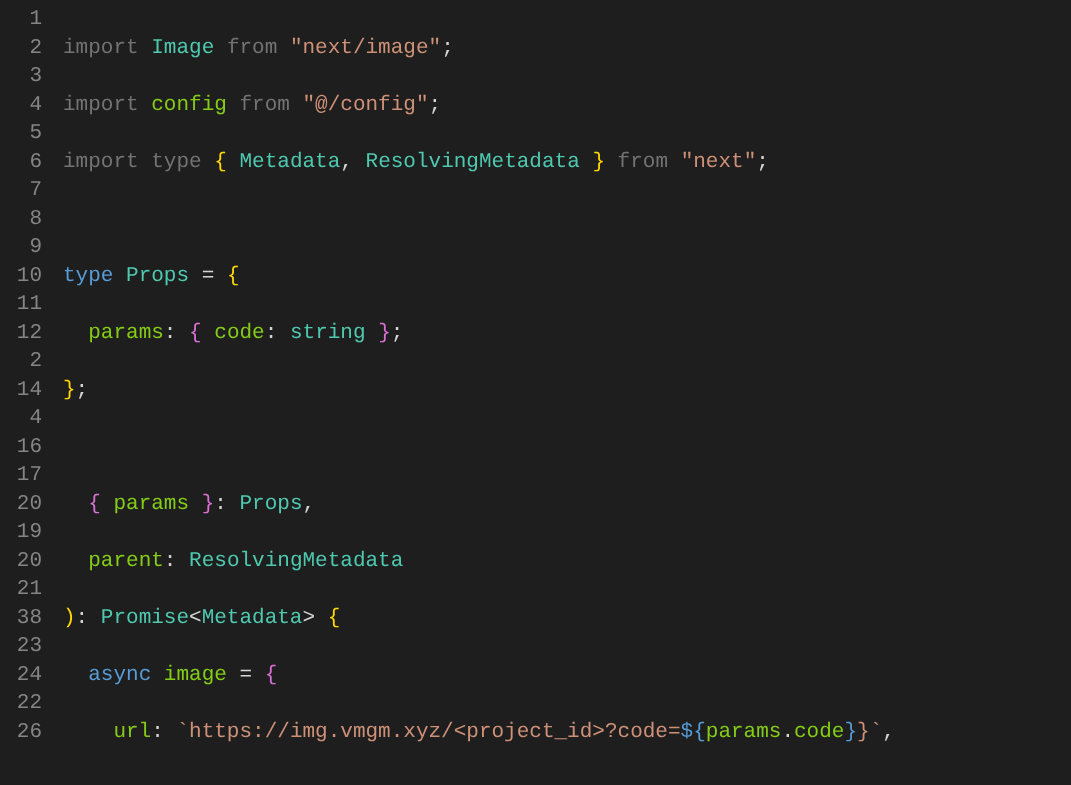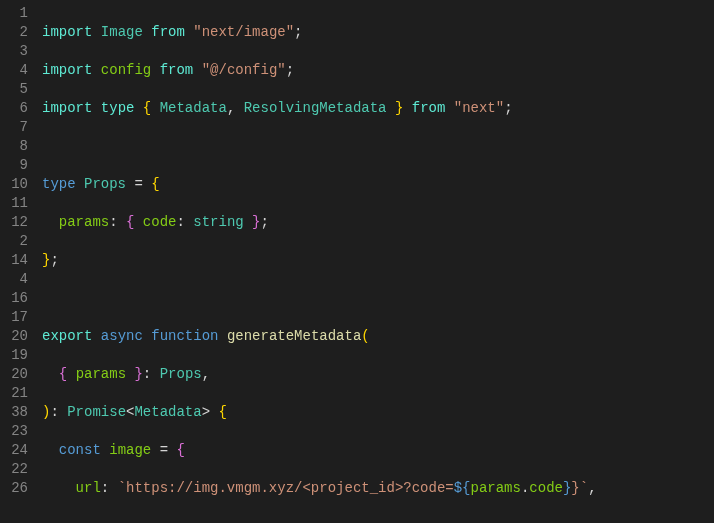--- a/index.html
+++ b/index.html
@@ -1,21 +1,21 @@
 <!DOCTYPE html>
 <html><head>
 <meta charset="utf-8">
 <style>
   body{margin:0;background:#1e1e1e;font-family:Menlo,Consolas,'Courier New',monospace;font-size:14px;line-height:19px;color:#d4d4d4}
   .editor{display:flex;width:714px;height:523px;overflow:hidden}
   .gutter{flex:0 0 28px;background:#1e1e1e;color:#858585;text-align:right;padding:4px 6px 0 0;user-select:none}
   .gutter div{height:19px}
   .code{flex:1;padding:4px 0 0 8px;white-space:pre}
   .line{height:19px}
-  .kw{color:#5eead4}       
+  .kw{color:#737373}       
   .typkw{color:#569cd6}    
   .cls{color:#4ec9b0}      
   .var{color:#84cc16}      
   .fn{color:#dcdcaa}       
   .str{color:#ce9178}      
   .pun{color:#d4d4d4}      
   .brace1{color:#ffd700}   
   .brace2{color:#da70d6}   
 </style>
 </head>
@@ -52,24 +52,24 @@
   </div>
   <div class="code">
 <div class="line"><span class="kw">import</span><span> </span><span class="cls">Image</span><span> </span><span class="kw">from</span><span> </span><span class="str">"next/image"</span><span class="pun">;</span></div>
 <div class="line"><span class="kw">import</span><span> </span><span class="var">config</span><span> </span><span class="kw">from</span><span> </span><span class="str">"@/config"</span><span class="pun">;</span></div>
 <div class="line"><span class="kw">import</span><span> </span><span class="kw">type</span><span> </span><span class="brace1">{</span><span> </span><span class="cls">Metadata</span><span class="pun">,</span><span> </span><span class="cls">ResolvingMetadata</span><span> </span><span class="brace1">}</span><span> </span><span class="kw">from</span><span> </span><span class="str">"next"</span><span class="pun">;</span></div>
 <div class="line"></div>
 <div class="line"><span class="typkw">type</span><span> </span><span class="cls">Props</span><span class="pun"> = </span><span class="brace1">{</span></div>
 <div class="line">  <span class="var">params</span><span class="pun">: </span><span class="brace2">{</span><span> </span><span class="var">code</span><span class="pun">: </span><span class="cls">string</span><span> </span><span class="brace2">}</span><span class="pun">;</span></div>
 <div class="line"><span class="brace1">}</span><span class="pun">;</span></div>
 <div class="line"></div>
-<div class="line"><span class="kw">export</span><span> </span><span class="typkw">async</span><span> </span><span class="typkw">function</span><span> </span><span class="fn">generateMetadata</span><span class="brace1">(</span></div>
 <div class="line">  <span class="brace2">{</span><span> </span><span class="var">params</span><span> </span><span class="brace2">}</span><span class="pun">: </span><span class="cls">Props</span><span class="pun">,</span></div>
+<div class="line">  <span class="var">parent</span><span class="pun">: </span><span class="cls">ResolvingMetadata</span></div>
 <div class="line"><span class="brace1">)</span><span class="pun">: </span><span class="cls">Promise</span><span class="pun">&lt;</span><span class="cls">Metadata</span><span class="pun">&gt;</span><span> </span><span class="brace1">{</span></div>
-<div class="line">  <span class="typkw">const</span><span> </span><span class="var">image</span><span class="pun"> = </span><span class="brace2">{</span></div>
+<div class="line">  <span class="typkw">async</span><span> </span><span class="var">image</span><span class="pun"> = </span><span class="brace2">{</span></div>
 <div class="line">    <span class="var">url</span><span class="pun">: </span><span class="str">`https://img.vmgm.xyz/&lt;project_id&gt;?code=</span><span class="typkw">${</span><span class="var">params</span><span class="pun">.</span><span class="var">code</span><span class="typkw">}</span><span class="str">}`</span><span class="pun">,</span></div>
 
 
 
 
 
 
 
 
 

